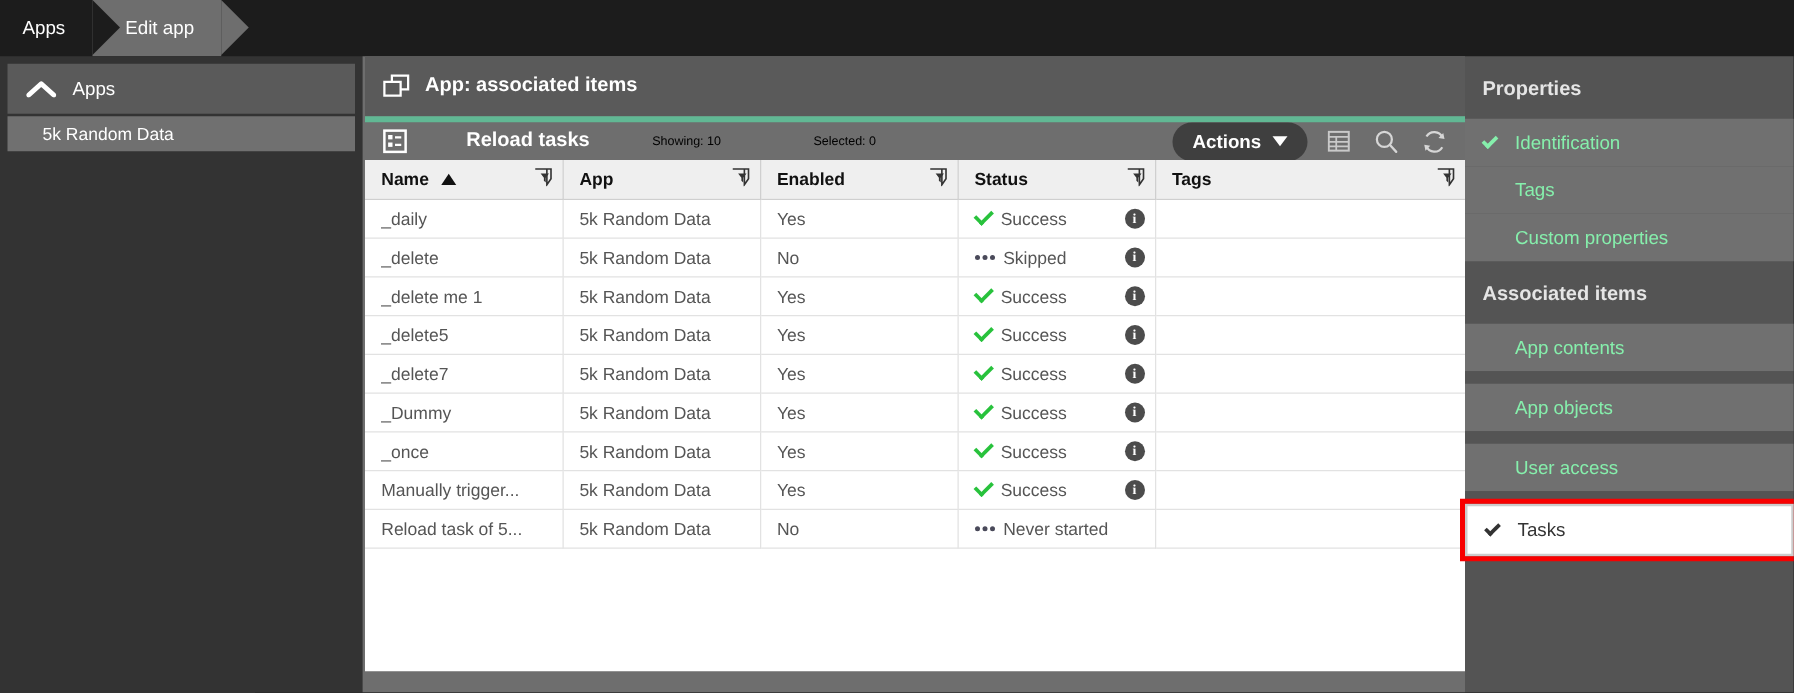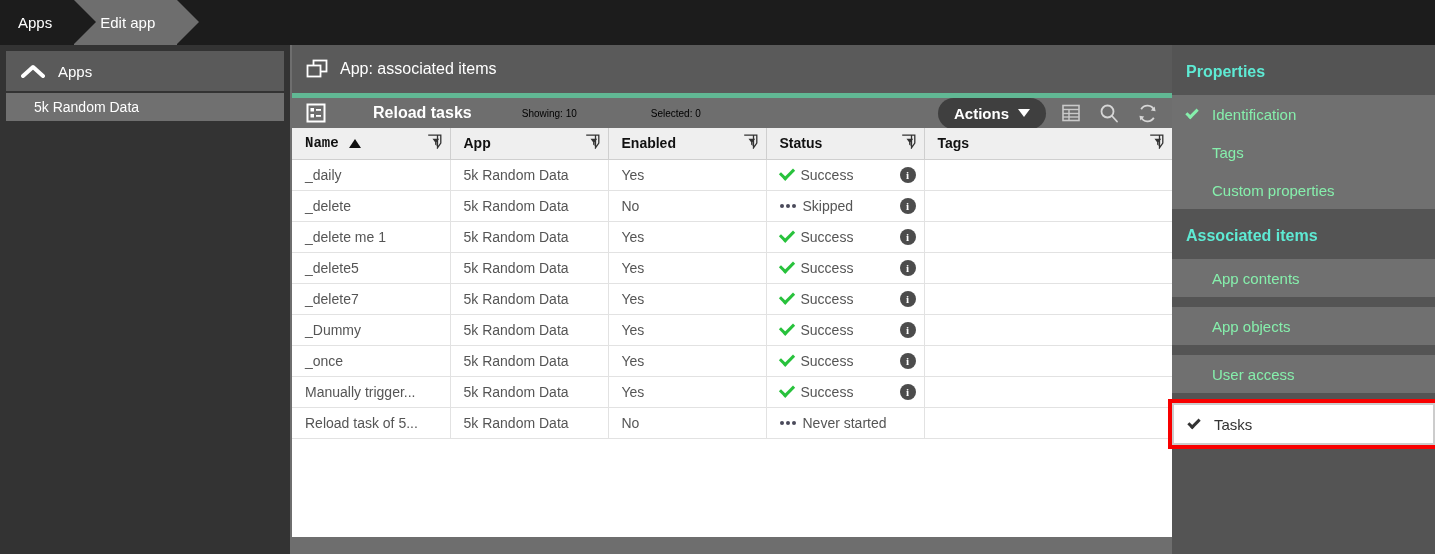--- a/index.html
+++ b/index.html
@@ -84,21 +84,21 @@
     position: absolute; left: 290px; top: 45px;
     width: 882px; height: 509px;
     background: #6e6e6e;
     padding-left: 2px;
   }
   .cp-title {
     height: 48px;
     background: #5a5a5a;
     display: flex; align-items: center;
     padding-left: 14px;
-    color: #ffffff; font-size: 16px; font-weight: normal;
+    color: #ffffff; font-size: 16px; font-weight: bold;
   }
   .cp-title .appicon { margin-right: 12px; display: inline-flex; }
   .accent-bar { height: 5px; background: #61b894; }
 
   .cp-toolbar {
     height: 30px;
     background: #6e6e6e;
     display: flex; align-items: center;
     padding: 0 12px 0 14px;
     color: #ffffff;
@@ -151,21 +151,21 @@
     height: 31px;
     font-size: 14px; font-weight: bold; color: #111111;
     text-align: left;
     padding: 0 8px 0 13px;
     white-space: nowrap;
   }
   table.grid th .thinner {
     display: flex; align-items: center; justify-content: space-between;
     width: 100%;
   }
-  table.grid th .sortwrap { display: flex; align-items: center; gap: 10px; font-family: Liberation Mono, monospace; }
+  table.grid th .sortwrap { display: flex; align-items: center; gap: 10px; }
   .sort-asc {
     width: 0; height: 0;
     border-left: 6px solid transparent;
     border-right: 6px solid transparent;
     border-bottom: 9px solid #111111;
   }
   table.grid td {
     border-bottom: 1px solid #e2e2e2;
     border-right: 1px solid #e2e2e2;
     height: 31px;
@@ -199,21 +199,21 @@
   .funnel { cursor: pointer; flex: 0 0 auto; }
 
   
   .rightpane {
     position: absolute; left: 1172px; top: 45px;
     width: 263px; height: 509px;
     background: #545454;
     padding-top: 0;
   }
   .rp-section {
-    color: #5eead4; font-size: 16px; font-weight: bold;
+    color: #e5e5e5; font-size: 16px; font-weight: bold;
     padding: 18px 0 14px 14px;
   }
   .rp-item {
     height: 38px;
     background: #707070;
     display: flex; align-items: center;
     color: #86efac; font-size: 15px;
     padding-left: 14px;
     cursor: pointer;
   }

